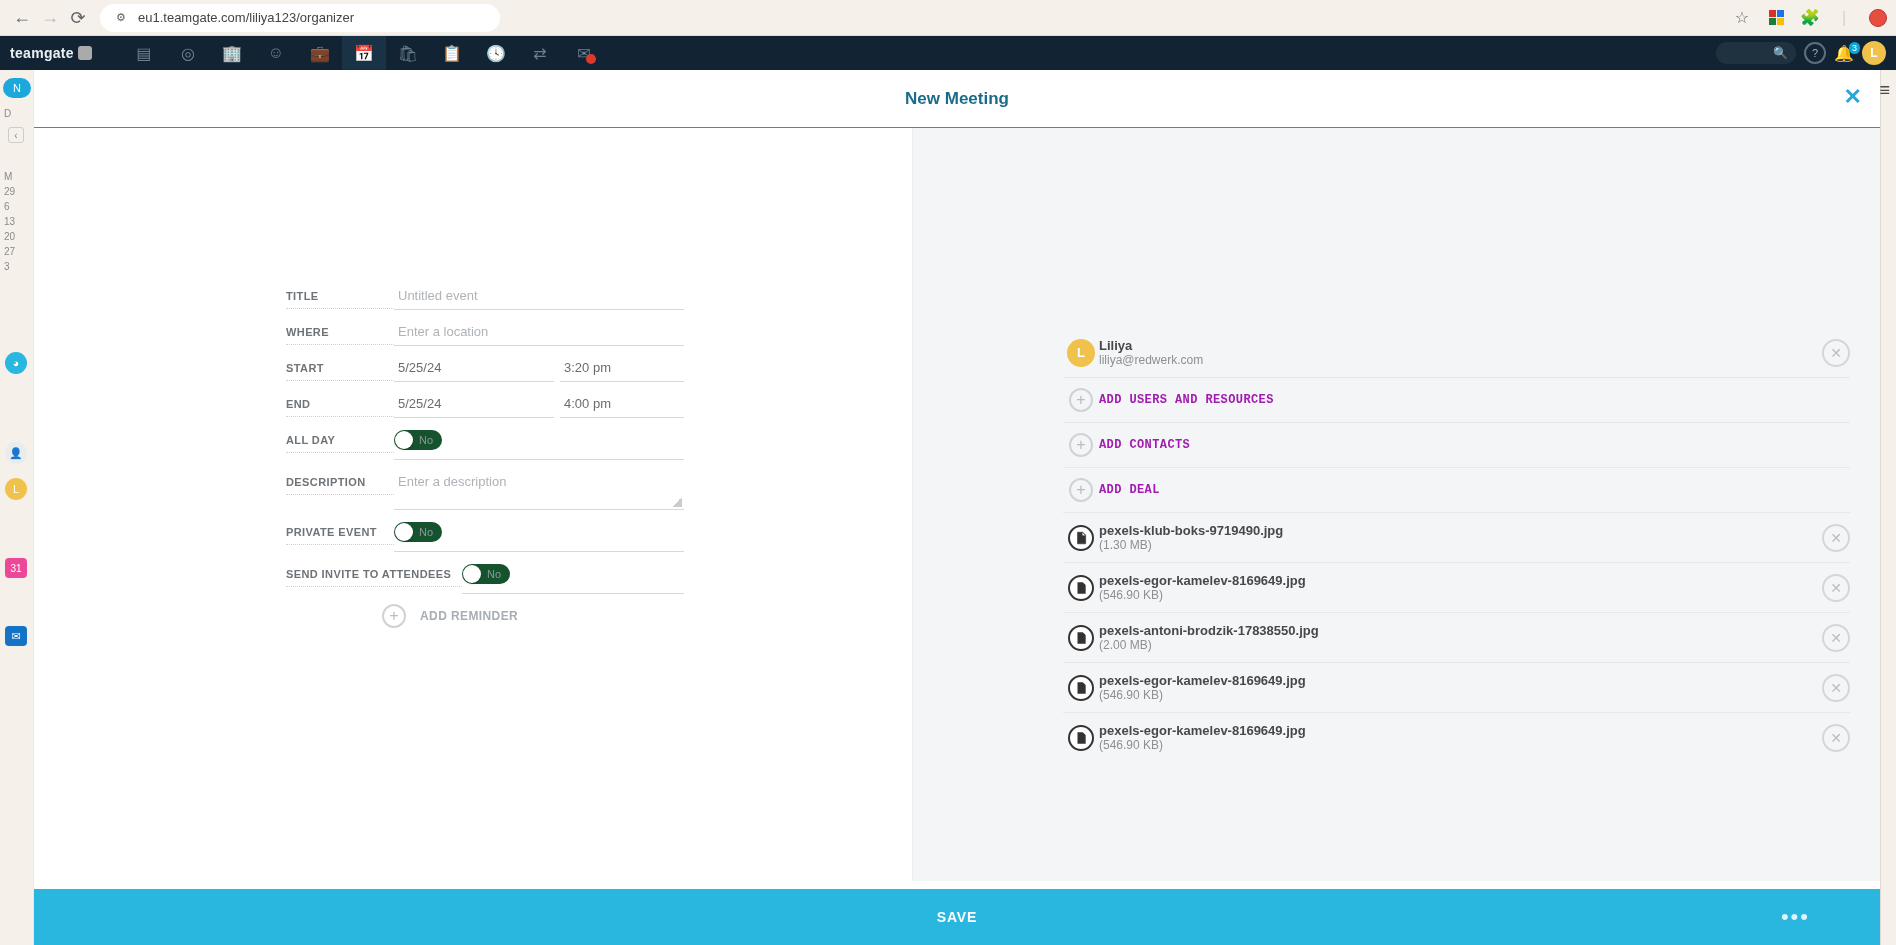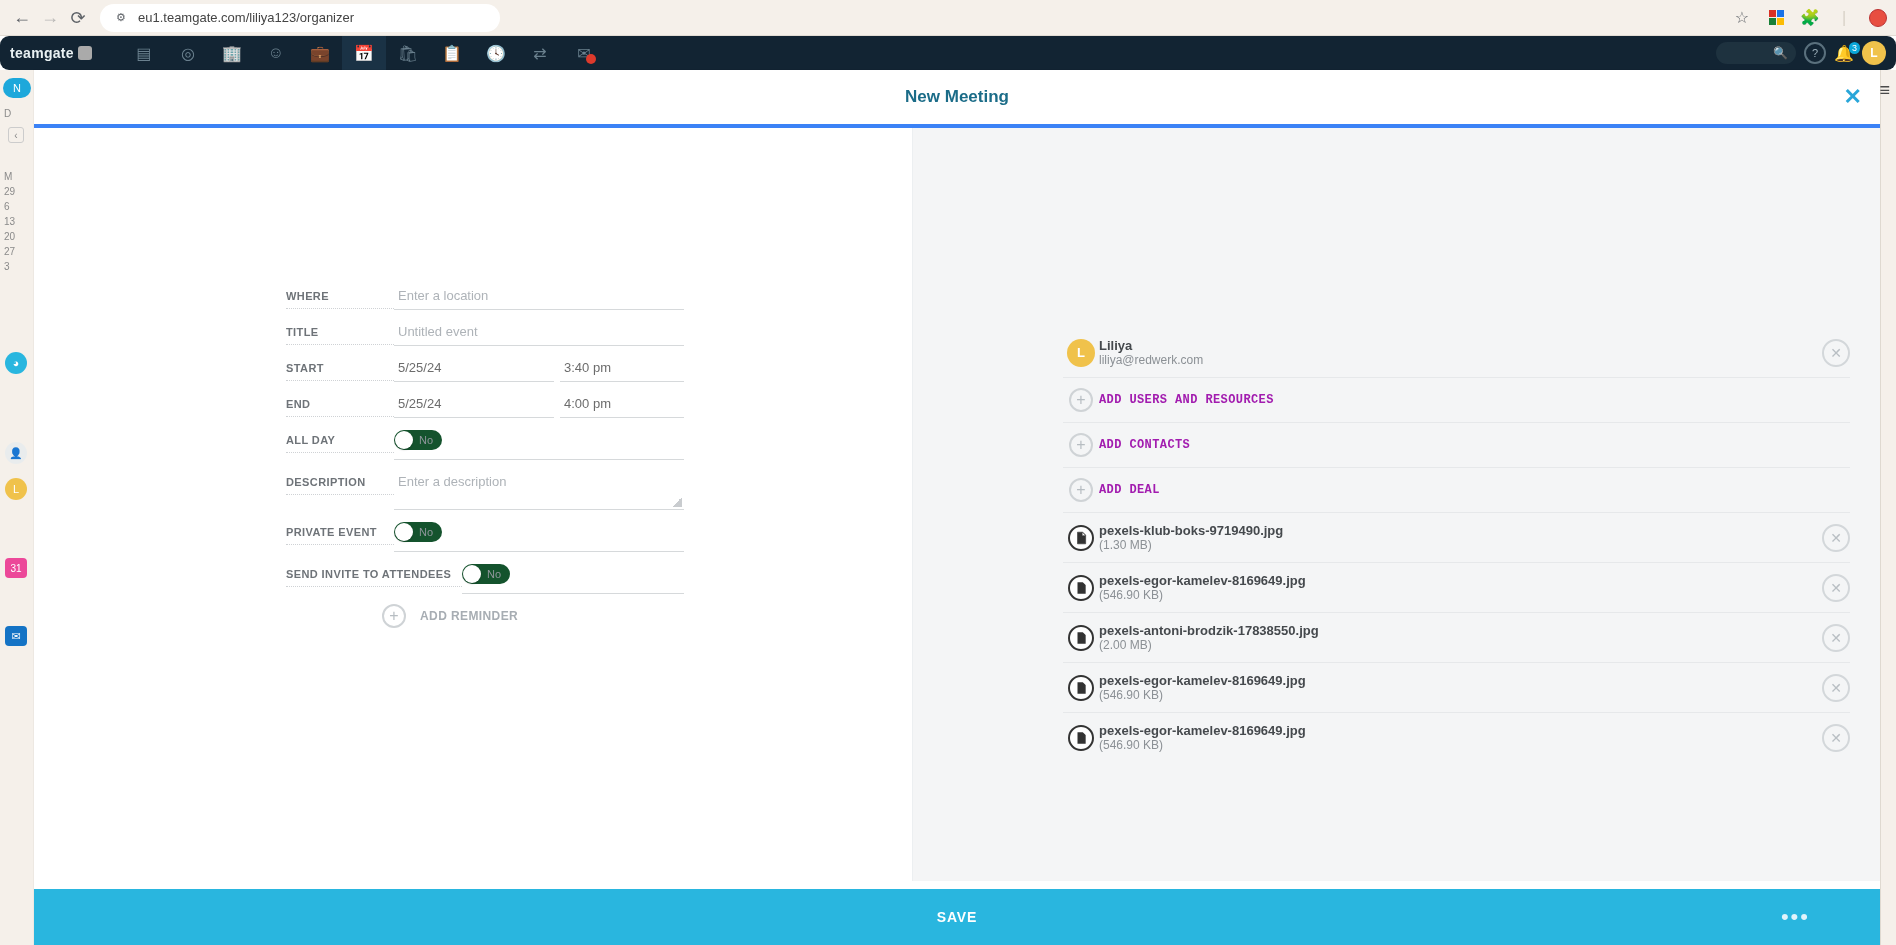--- a/index.html
+++ b/index.html
@@ -10,21 +10,21 @@
   .browser-bar .nav-btn { width: 28px; height: 28px; display:flex; align-items:center; justify-content:center; color:#5f6368; font-size:18px; border-radius:50%; }
   .browser-bar .url-box { margin-left: 8px; background:#fff; border-radius: 16px; height:28px; display:flex; align-items:center; padding:0 12px; flex: 0 0 auto; width: 400px; color:#444; font-size:13px; }
   .browser-bar .url-box .site-chip { width:18px;height:18px; display:flex;align-items:center;justify-content:center; font-size:11px;color:#5f6368; margin-right:8px;}
   .browser-bar .right-icons { position:absolute; right:8px; display:flex; gap:14px; align-items:center;}
   .browser-bar .right-icons .ic { width:20px;height:20px; display:flex;align-items:center;justify-content:center; color:#5f6368; font-size:16px;}
   .qr { display:grid; grid-template-columns:repeat(2,7px); grid-template-rows:repeat(2,7px); gap:1px;}
   .qr div:nth-child(1){background:#d93025;} .qr div:nth-child(2){background:#1a73e8;} .qr div:nth-child(3){background:#188038;} .qr div:nth-child(4){background:#fbbc04;}
   .ladybug { width:18px;height:18px;border-radius:50%;background:#e84e40; border:1px solid #b33; }
 
   
-  .app-topbar { height: 34px; background:#122433; display:flex; align-items:center; padding:0 10px; position:relative;border-radius:9px;}
+  .app-topbar { height: 34px; background:#122433; display:flex; align-items:center; padding:0 10px; position:relative;}
   .app-topbar .logo { color:#e9f1f3; font-weight:700; font-size:14px; letter-spacing:.3px; margin-right:30px; display:flex;align-items:center;}
   .app-topbar .logo-cube { width:14px;height:14px;background:#aaa;border-radius:3px;margin-left:4px;}
   .app-topbar .nav-ic { width:44px;height:34px; display:flex;align-items:center;justify-content:center; color:#6a808e; font-size:16px; position:relative;}
   .app-topbar .nav-ic.active { background:#1a3245; color:#d5e5eb;}
   .app-topbar .nav-ic .dot { position:absolute; bottom:6px; right:10px; width:10px;height:10px;border-radius:50%;background:#dd3a2c;}
   .app-topbar .right { position:absolute; right:10px; display:flex; align-items:center; gap:8px;}
   .app-topbar .search-pill { width:80px;height:22px;border-radius:11px;background:#1e323f; color:#6a808e; display:flex;align-items:center;justify-content:flex-end; padding-right:8px; font-size:12px;}
   .app-topbar .circ { width:22px;height:22px;border-radius:50%;border:2px solid #5a707d;color:#9db0bb;display:flex;align-items:center;justify-content:center;font-size:11px;}
   .app-topbar .bell { color:#6a808e; font-size:16px; position:relative;}
   .app-topbar .bell .badge { position:absolute; top:-2px; right:-6px; font-size:9px; background:#0aa6d8; color:#fff; border-radius:7px; padding:0 3px; line-height:12px;}
@@ -35,21 +35,21 @@
   .under-left { position:absolute; left:0; top:0; width:34px; height:100%; background:#f5f0ea;}
   .under-left .new-btn { background:#1da8db; color:#fff; border-radius:14px; font-size:11px; padding:4px 6px; margin:8px 3px; text-align:center;}
   .under-left .tiny { font-size:10px; color:#8a8a8a; display:block; padding:2px 0 2px 4px;}
   .under-left .chev { width:16px;height:16px;border:1px solid #ccc;border-radius:3px;display:flex;align-items:center;justify-content:center;font-size:10px;color:#888;margin:6px 0 6px 8px;}
   .under-mini-ic { width:22px;height:22px;border-radius:50%;display:flex;align-items:center;justify-content:center;font-size:11px;margin:8px 0 0 5px;}
   .under-right-strip { position:absolute; right:0; top:0; width:16px; height:100%; background:#f5f0ea; border-left:1px solid #e7e0d7;}
   .under-hamburger { position:absolute; right:6px; top:10px; color:#4a4a4a;font-size:18px;}
 
   
   .modal { position:absolute; left:34px; right:16px; top:0; bottom:0; background:#fff; box-shadow:0 0 0 1px rgba(0,0,0,0.03);}
-  .modal-header { height:58px; border-bottom:4px solid #3b82f6; display:flex; align-items:center; justify-content:center; position:relative;}
+  .modal-header { height:58px; border-bottom:1px solid #3b82f6; display:flex; align-items:center; justify-content:center; position:relative;}
   .modal-header .title { color:#1b6c88; font-size:17px; font-weight:700;}
   .modal-header .close { position:absolute; right:18px; top:14px; color:#29a6d9; font-size:22px; font-weight:700; cursor:pointer;}
   .modal-body { position:absolute; top:58px; bottom:64px; left:0; right:0; display:flex;}
   .form-pane { flex:0 0 878px; background:#fff; padding:150px 0 0 0;}
   .side-pane { flex:1; background:#f4f5f6; position:relative; border-left:1px solid #eceff1;}
 
   
   .frow { display:flex; align-items:flex-start; padding:4px 0; margin:0 0 0 252px; }
   .frow .lbl { width:108px; color:#6e7378; font-size:11px; font-weight:700; letter-spacing:.4px; padding-top:8px; text-transform:uppercase; border-bottom:1px dotted #cfd2d5; padding-bottom:6px;}
   .frow .fld { width:290px; border-bottom:1px solid #d6d9db; padding:6px 4px; color:#6c6c6c; font-size:13px; }
@@ -186,34 +186,34 @@
     <div class="modal-header">
       <span class="title">New Meeting</span>
       <span class="close">✕</span>
     </div>
 
     <div class="modal-body">
 
       <div class="form-pane">
 
         <div class="frow">
+          <div class="lbl">TITLE</div>
+          <div class="fld" style="color:#aeb3b8">Untitled event</div>
+        </div>
+
+        <div class="frow">
           <div class="lbl">WHERE</div>
           <div class="fld" style="color:#aeb3b8">Enter a location</div>
-        </div>
-
-        <div class="frow">
-          <div class="lbl">TITLE</div>
-          <div class="fld" style="color:#aeb3b8">Untitled event</div>
         </div>
 
         <div class="frow">
           <div class="lbl">START</div>
           <div class="fld half">5/25/24</div>
           <div class="gap"></div>
-          <div class="fld half" style="width:124px">3:40 pm</div>
+          <div class="fld half" style="width:124px">3:20 pm</div>
         </div>
 
         <div class="frow">
           <div class="lbl">END</div>
           <div class="fld half">5/25/24</div>
           <div class="gap"></div>
           <div class="fld half" style="width:124px">4:00 pm</div>
         </div>
 
         <div class="frow toggle-row">

